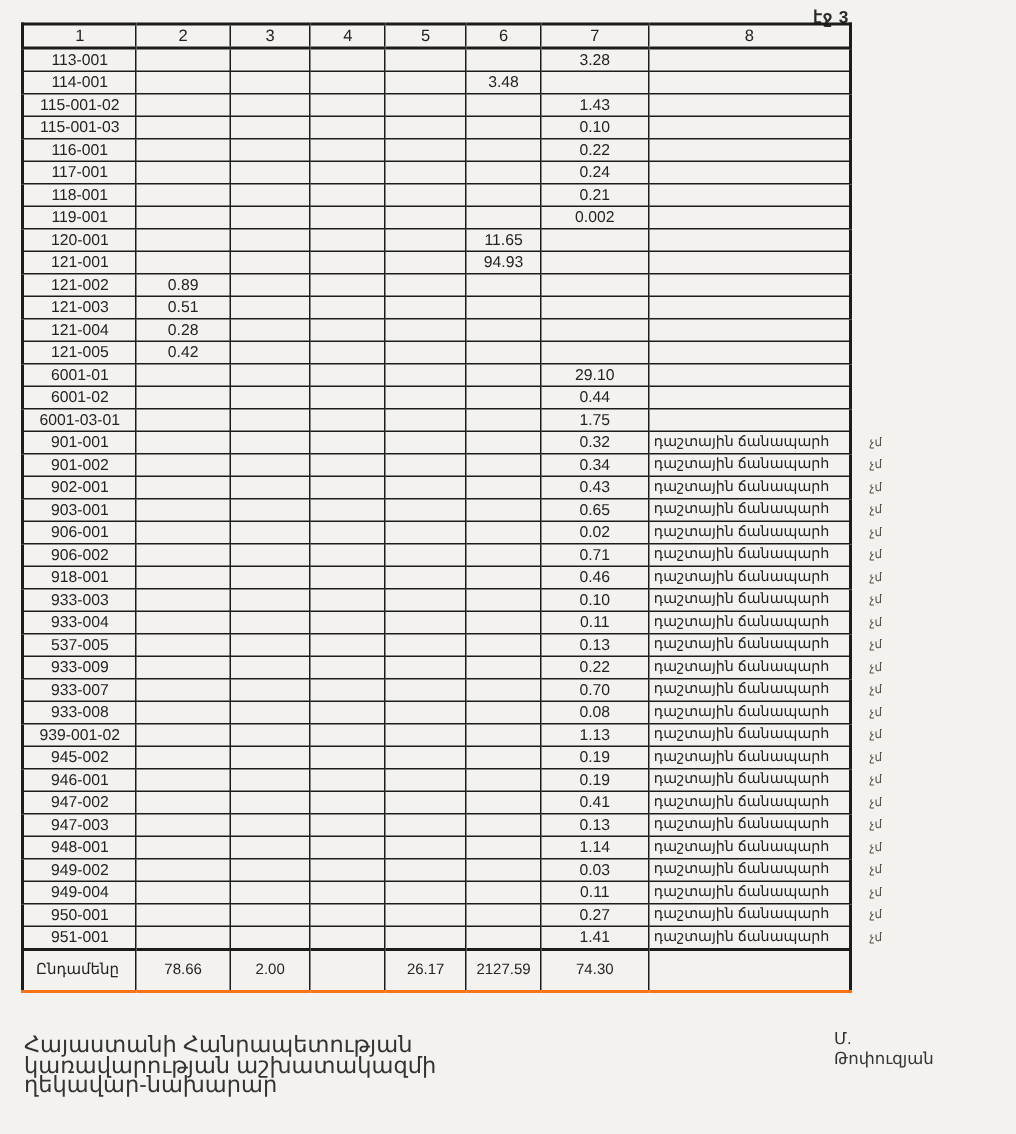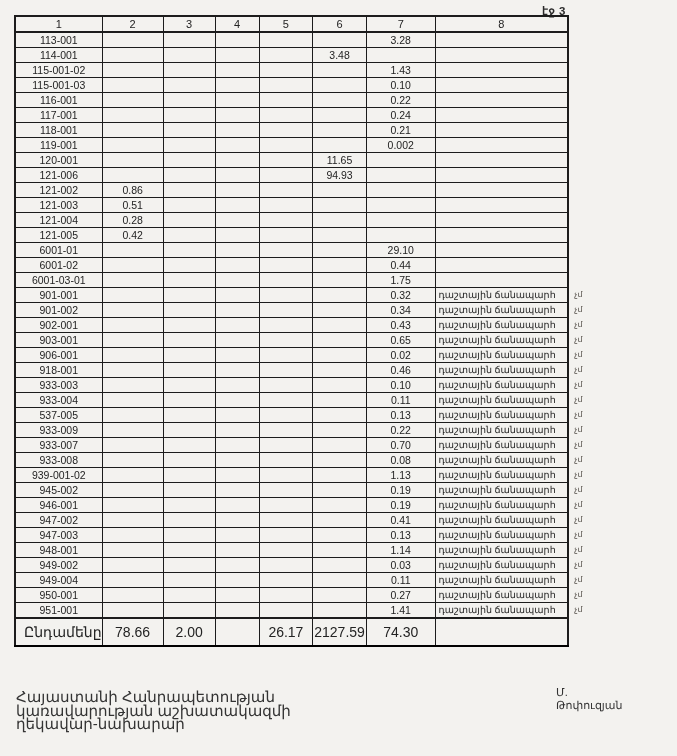--- a/index.html
+++ b/index.html
@@ -37,28 +37,28 @@
   }
   th:first-child,td:first-child{border-left:2px solid #1c1c1c;}
   th:nth-child(8),td:nth-child(8){border-right:2px solid #1c1c1c;}
   tbody td:nth-child(8){
     text-align:left;padding-left:3px;font-size:9.5px;
   }
   .note-col{
     border:none !important;
     background:transparent;
     font-size:8px;color:#55504a;
-    text-align:left;
+    text-align:right;
     padding-left:5px !important;
   }
   tfoot td{
     height:26px;line-height:26px;
     border-top:2px solid #1c1c1c;
-    border-bottom:2px solid #000000;
-    font-size:14px;
+    border-bottom:2px solid #f97316;
+    font-size:10px;
   }
   tfoot td:first-child{text-align:left;padding-left:8px;}
   .footer-left{
     position:absolute;left:16px;top:690px;
     font-size:15px;line-height:13.5px;color:#333;
   }
   .signature{
     position:absolute;left:556px;top:686px;
     font-size:11px;color:#333;
   }
@@ -189,33 +189,33 @@
           <td></td>
           <td></td>
           <td></td>
           <td></td>
           <td>11.65</td>
           <td></td>
           <td></td>
           <td class="note-col"></td>
         </tr>
         <tr>
-          <td>121-006</td>
+          <td>121-001</td>
           <td></td>
           <td></td>
           <td></td>
           <td></td>
           <td>94.93</td>
           <td></td>
           <td></td>
           <td class="note-col"></td>
         </tr>
         <tr>
           <td>121-002</td>
-          <td>0.86</td>
+          <td>0.89</td>
           <td></td>
           <td></td>
           <td></td>
           <td></td>
           <td></td>
           <td></td>
           <td class="note-col"></td>
         </tr>
         <tr>
           <td>121-003</td>
@@ -328,20 +328,31 @@
           <td class="note-col">չմ</td>
         </tr>
         <tr>
           <td>906-001</td>
           <td></td>
           <td></td>
           <td></td>
           <td></td>
           <td></td>
           <td>0.02</td>
+          <td>դաշտային ճանապարհ</td>
+          <td class="note-col">չմ</td>
+        </tr>
+        <tr>
+          <td>906-002</td>
+          <td></td>
+          <td></td>
+          <td></td>
+          <td></td>
+          <td></td>
+          <td>0.71</td>
           <td>դաշտային ճանապարհ</td>
           <td class="note-col">չմ</td>
         </tr>
         <tr>
           <td>918-001</td>
           <td></td>
           <td></td>
           <td></td>
           <td></td>
           <td></td>

